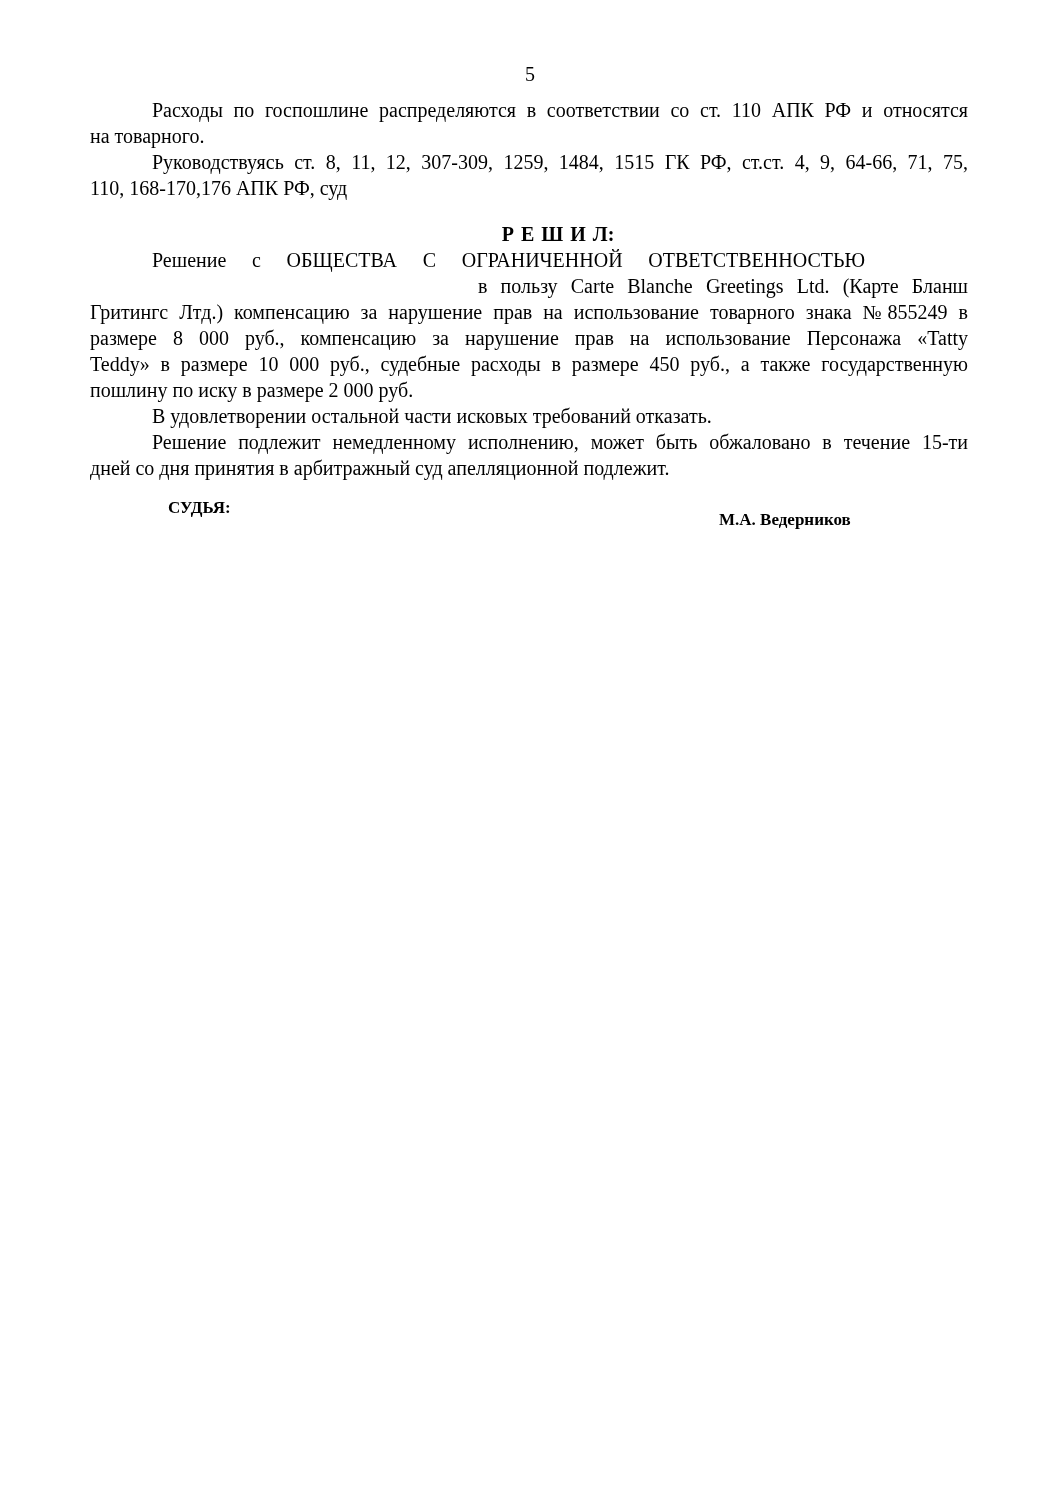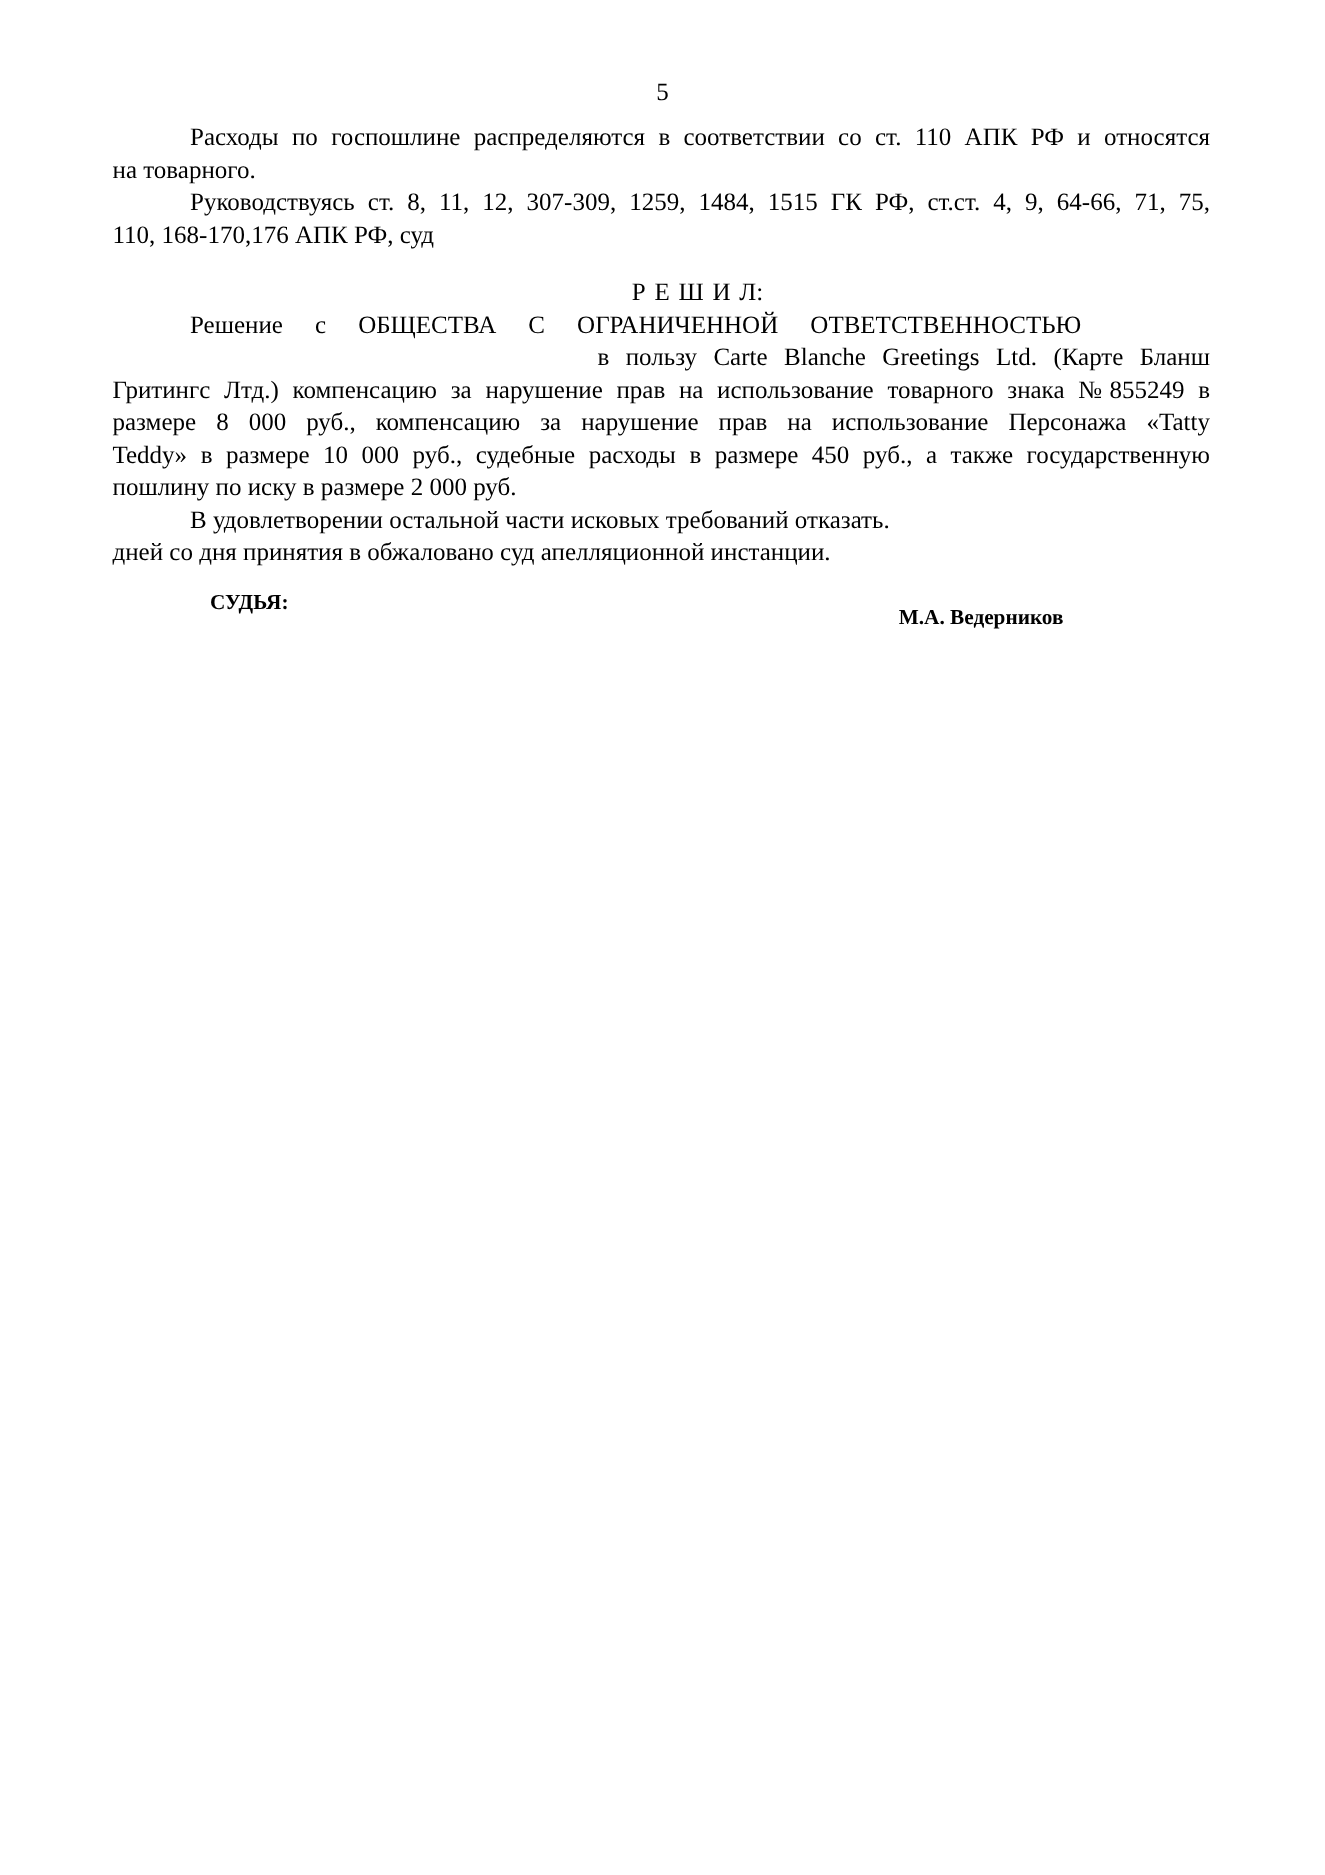--- a/index.html
+++ b/index.html
@@ -37,21 +37,21 @@
     white-space: normal;
   }
   
   .ind { text-indent: 62px; }
   
   .jl {
     text-align: justify;
     text-align-last: justify;
   }
   .heading {
-    font-weight: normal;
+    font-weight: bold;
     text-align: center;
     transform: translateX(29px);
     word-spacing: 2px;
   }
   
   .box-a { margin-left: 62px; width: 713px; }
   
   .box-b { margin-left: 388px; width: 490px; }
   .spacer-1 { height: 20px; }
   .spacer-2 { height: 14px; }
@@ -87,21 +87,22 @@
 
     <div class="ln jl box-a">Решение с ОБЩЕСТВА С ОГРАНИЧЕННОЙ ОТВЕТСТВЕННОСТЬЮ</div>
     <div class="ln jl box-b">в пользу Carte Blanche Greetings Ltd. (Карте Бланш</div>
     <div class="ln jl">Гритингс Лтд.) компенсацию за нарушение прав на использование товарного знака №855249 в</div>
     <div class="ln jl">размере 8 000 руб., компенсацию за нарушение прав на использование Персонажа «Tatty</div>
     <div class="ln jl">Teddy» в размере 10 000 руб., судебные расходы в размере 450 руб., а также государственную</div>
     <div class="ln">пошлину по иску в размере 2 000 руб.</div>
 
     <div class="ln ind">В удовлетворении остальной части исковых требований отказать.</div>
 
-    <div class="ln">дней со дня принятия в обжаловано суд апелляционной инстанции.</div>
+    <div class="ln ind jl">Решение подлежит немедленному исполнению, может быть обжаловано в течение 15-ти</div>
+    <div class="ln">дней со дня принятия в арбитражный суд апелляционной подлежит.</div>
 
     <div class="spacer-2"></div>
 
     <div class="sig">
       <span class="sig-label">СУДЬЯ:</span>
       <span class="sig-name">М.А. Ведерников</span>
     </div>
 
   </div>
 </div>

